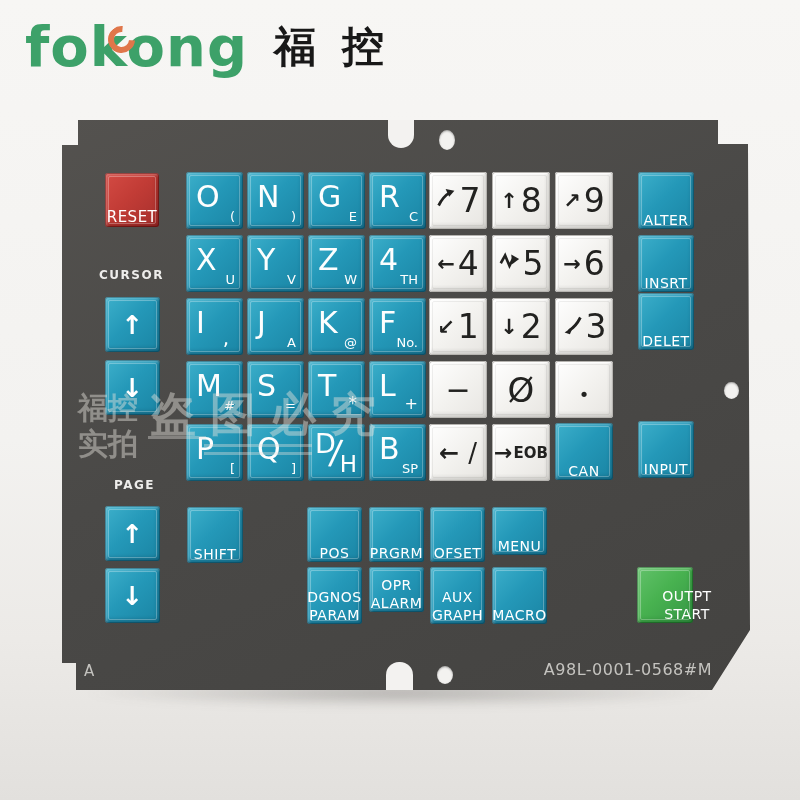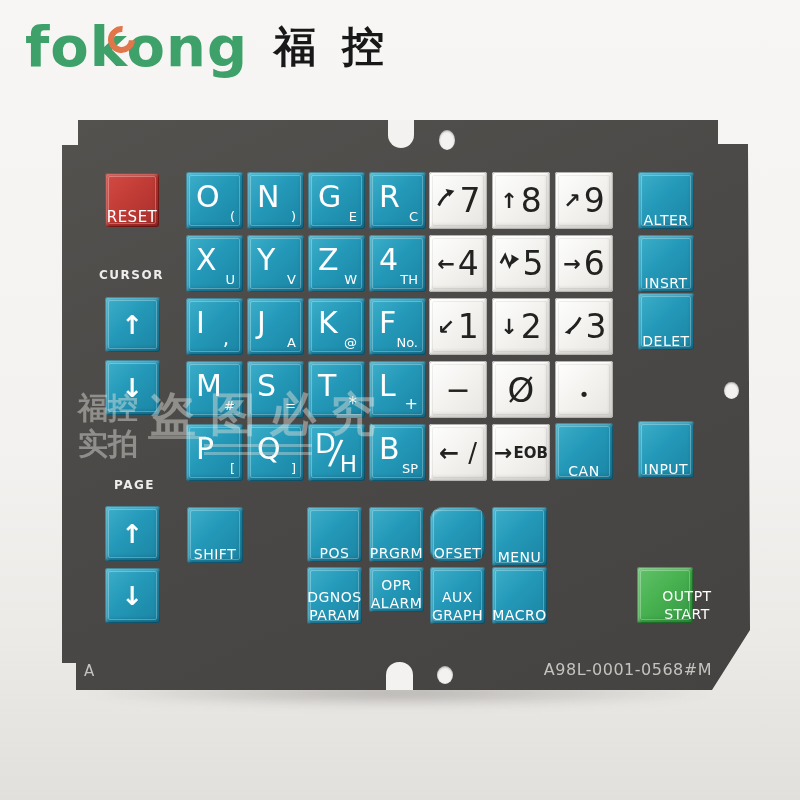--- a/index.html
+++ b/index.html
@@ -264,24 +264,24 @@
     <div class="key teal klabel" style="left:129px;top:391px;width:56px;height:56px;">
         <span>SHIFT</span>
       </div>
 
     <div class="key teal klabel" style="left:249px;top:391px;width:55px;height:55px;">
         <span>POS</span>
       </div>
     <div class="key teal klabel" style="left:311px;top:391px;width:55px;height:55px;">
         <span>PRGRM</span>
       </div>
-    <div class="key teal klabel" style="left:372px;top:391px;width:55px;height:55px;border-radius:13px;">
+    <div class="key teal klabel" style="left:372px;top:391px;width:55px;height:55px;">
         <span>OFSET</span>
       </div>
-    <div class="key teal klabel" style="left:434px;top:391px;width:55px;height:59px;">
+    <div class="key teal klabel" style="left:434px;top:391px;width:55px;height:48px;">
         <span>MENU</span>
       </div>
 
     <div class="key teal klabel" style="left:249px;top:451px;width:55px;height:57px;">
         <span><span>DGNOS</span><br><span>PARAM</span></span>
       </div>
     <div class="key teal klabel" style="left:311px;top:451px;width:55px;height:45px;">
         <span><span>OPR</span><br><span>ALARM</span></span>
       </div>
     <div class="key teal klabel" style="left:372px;top:451px;width:55px;height:57px;">

